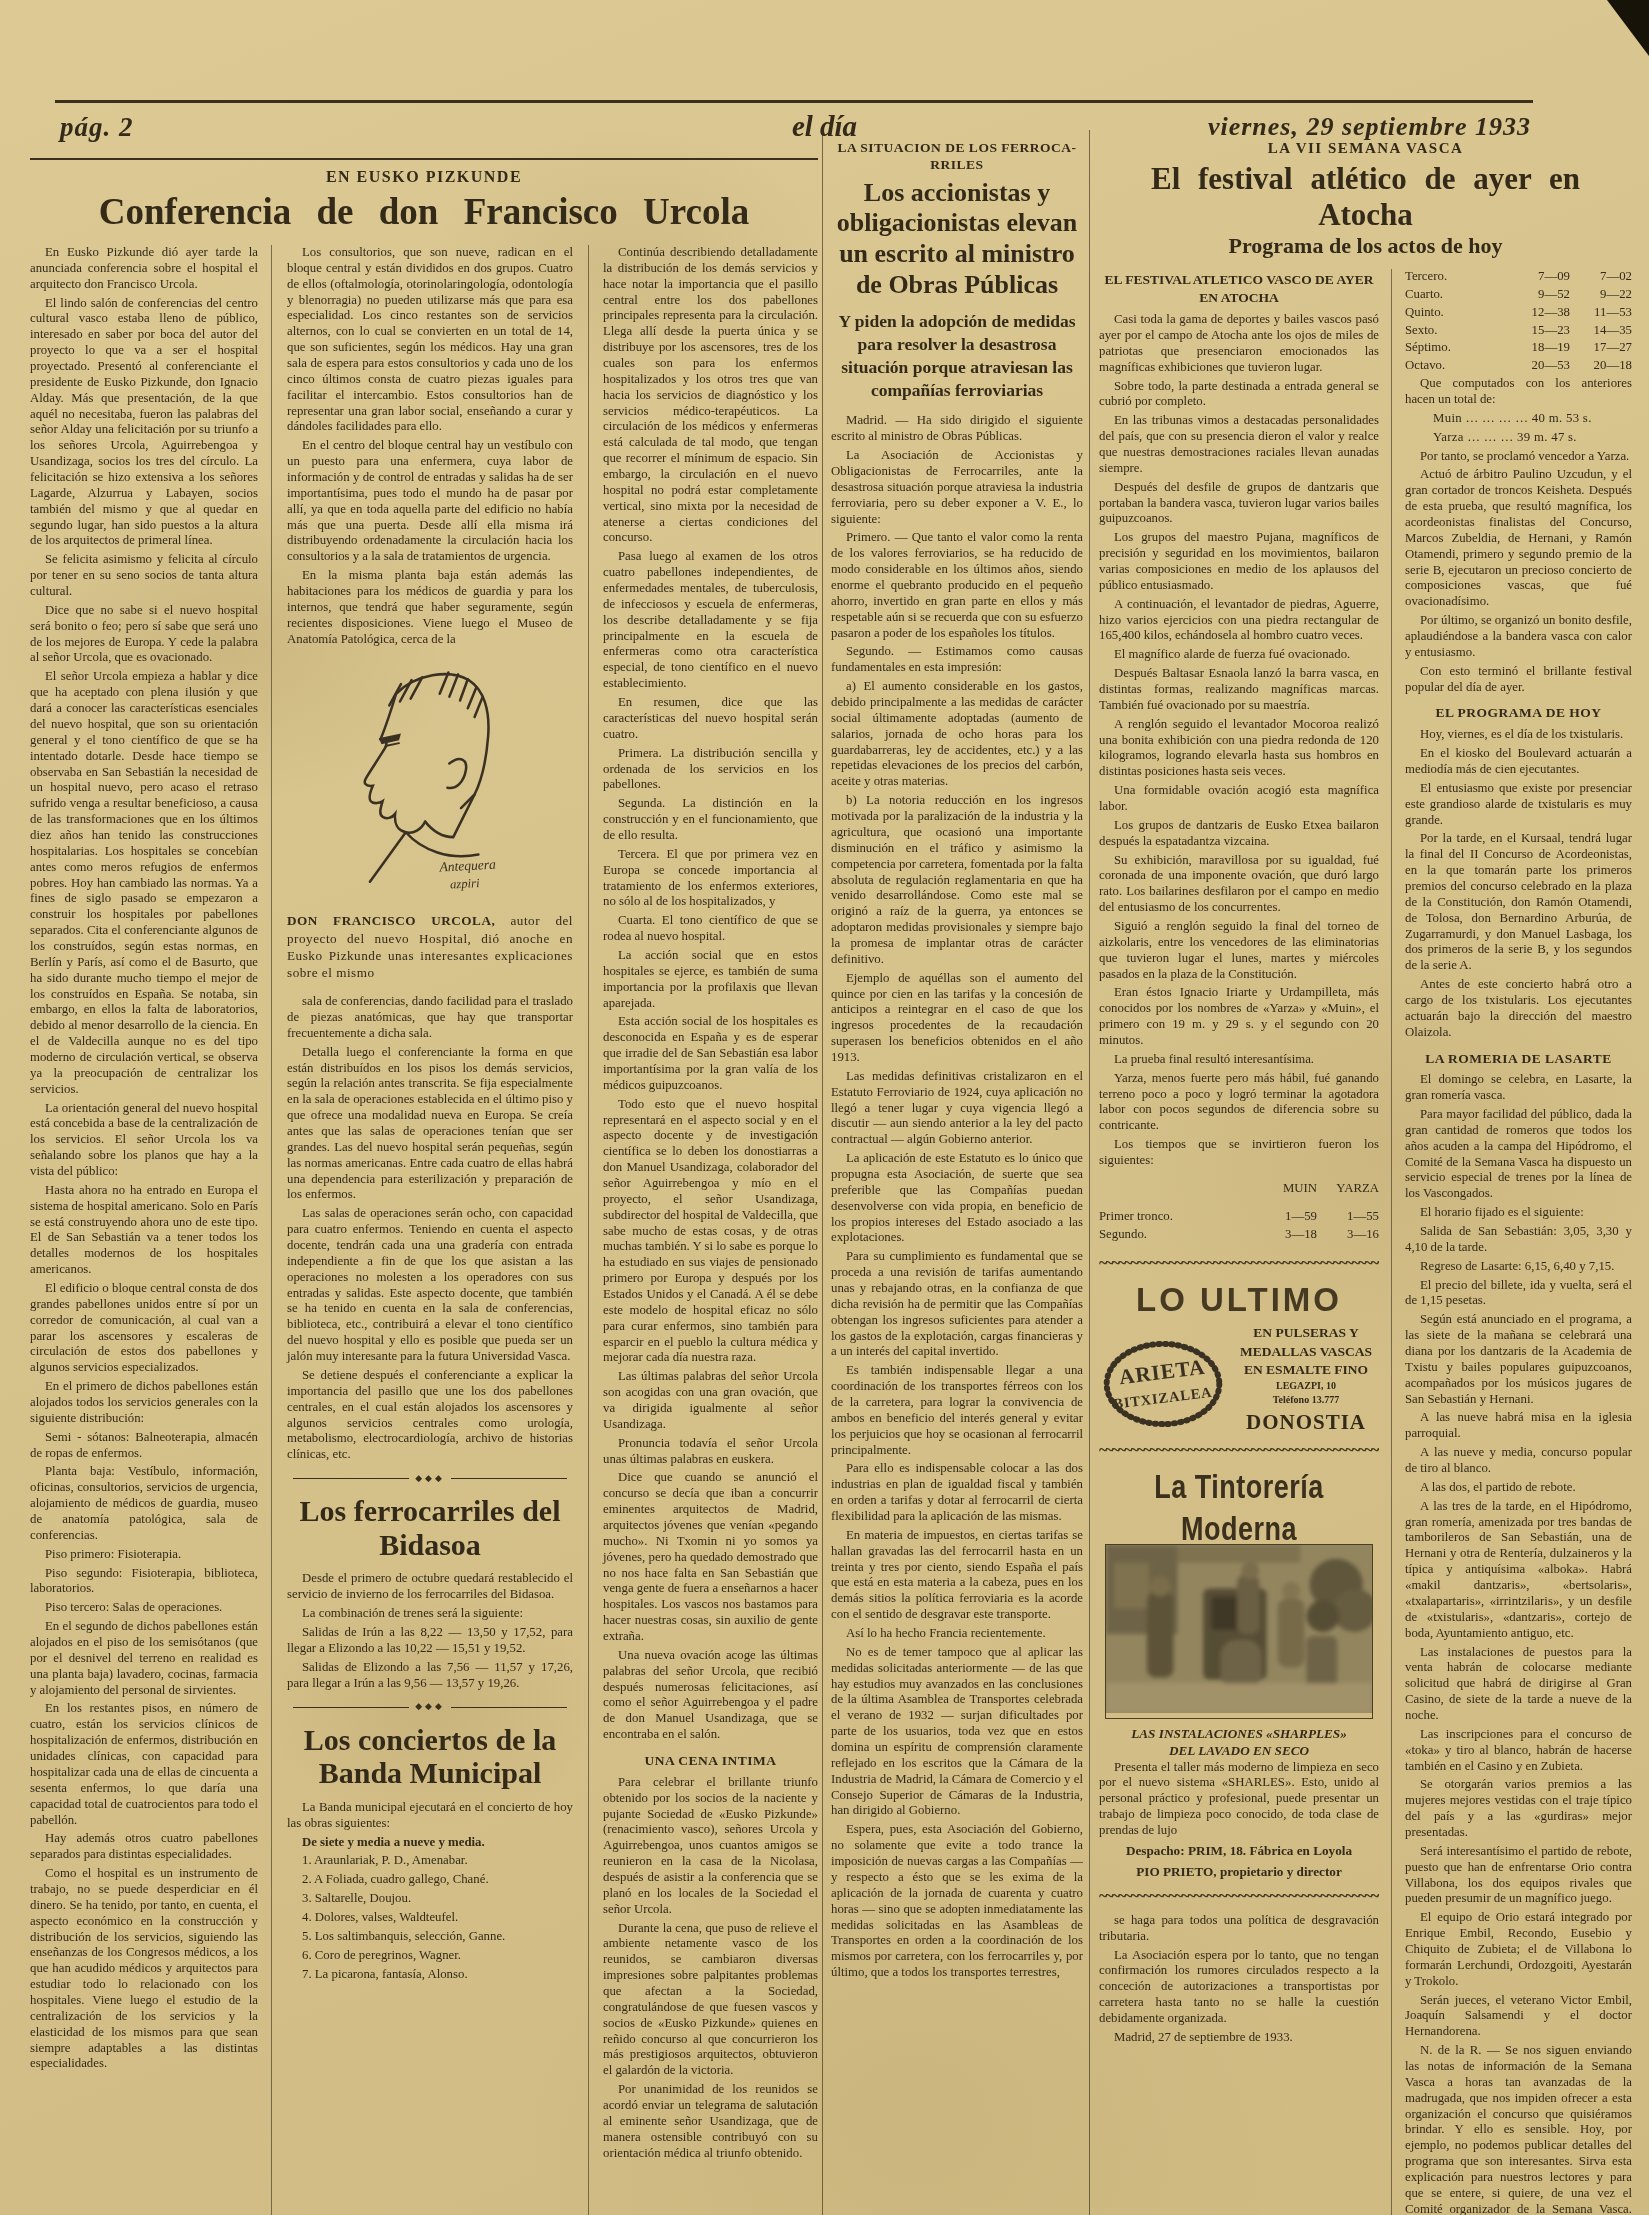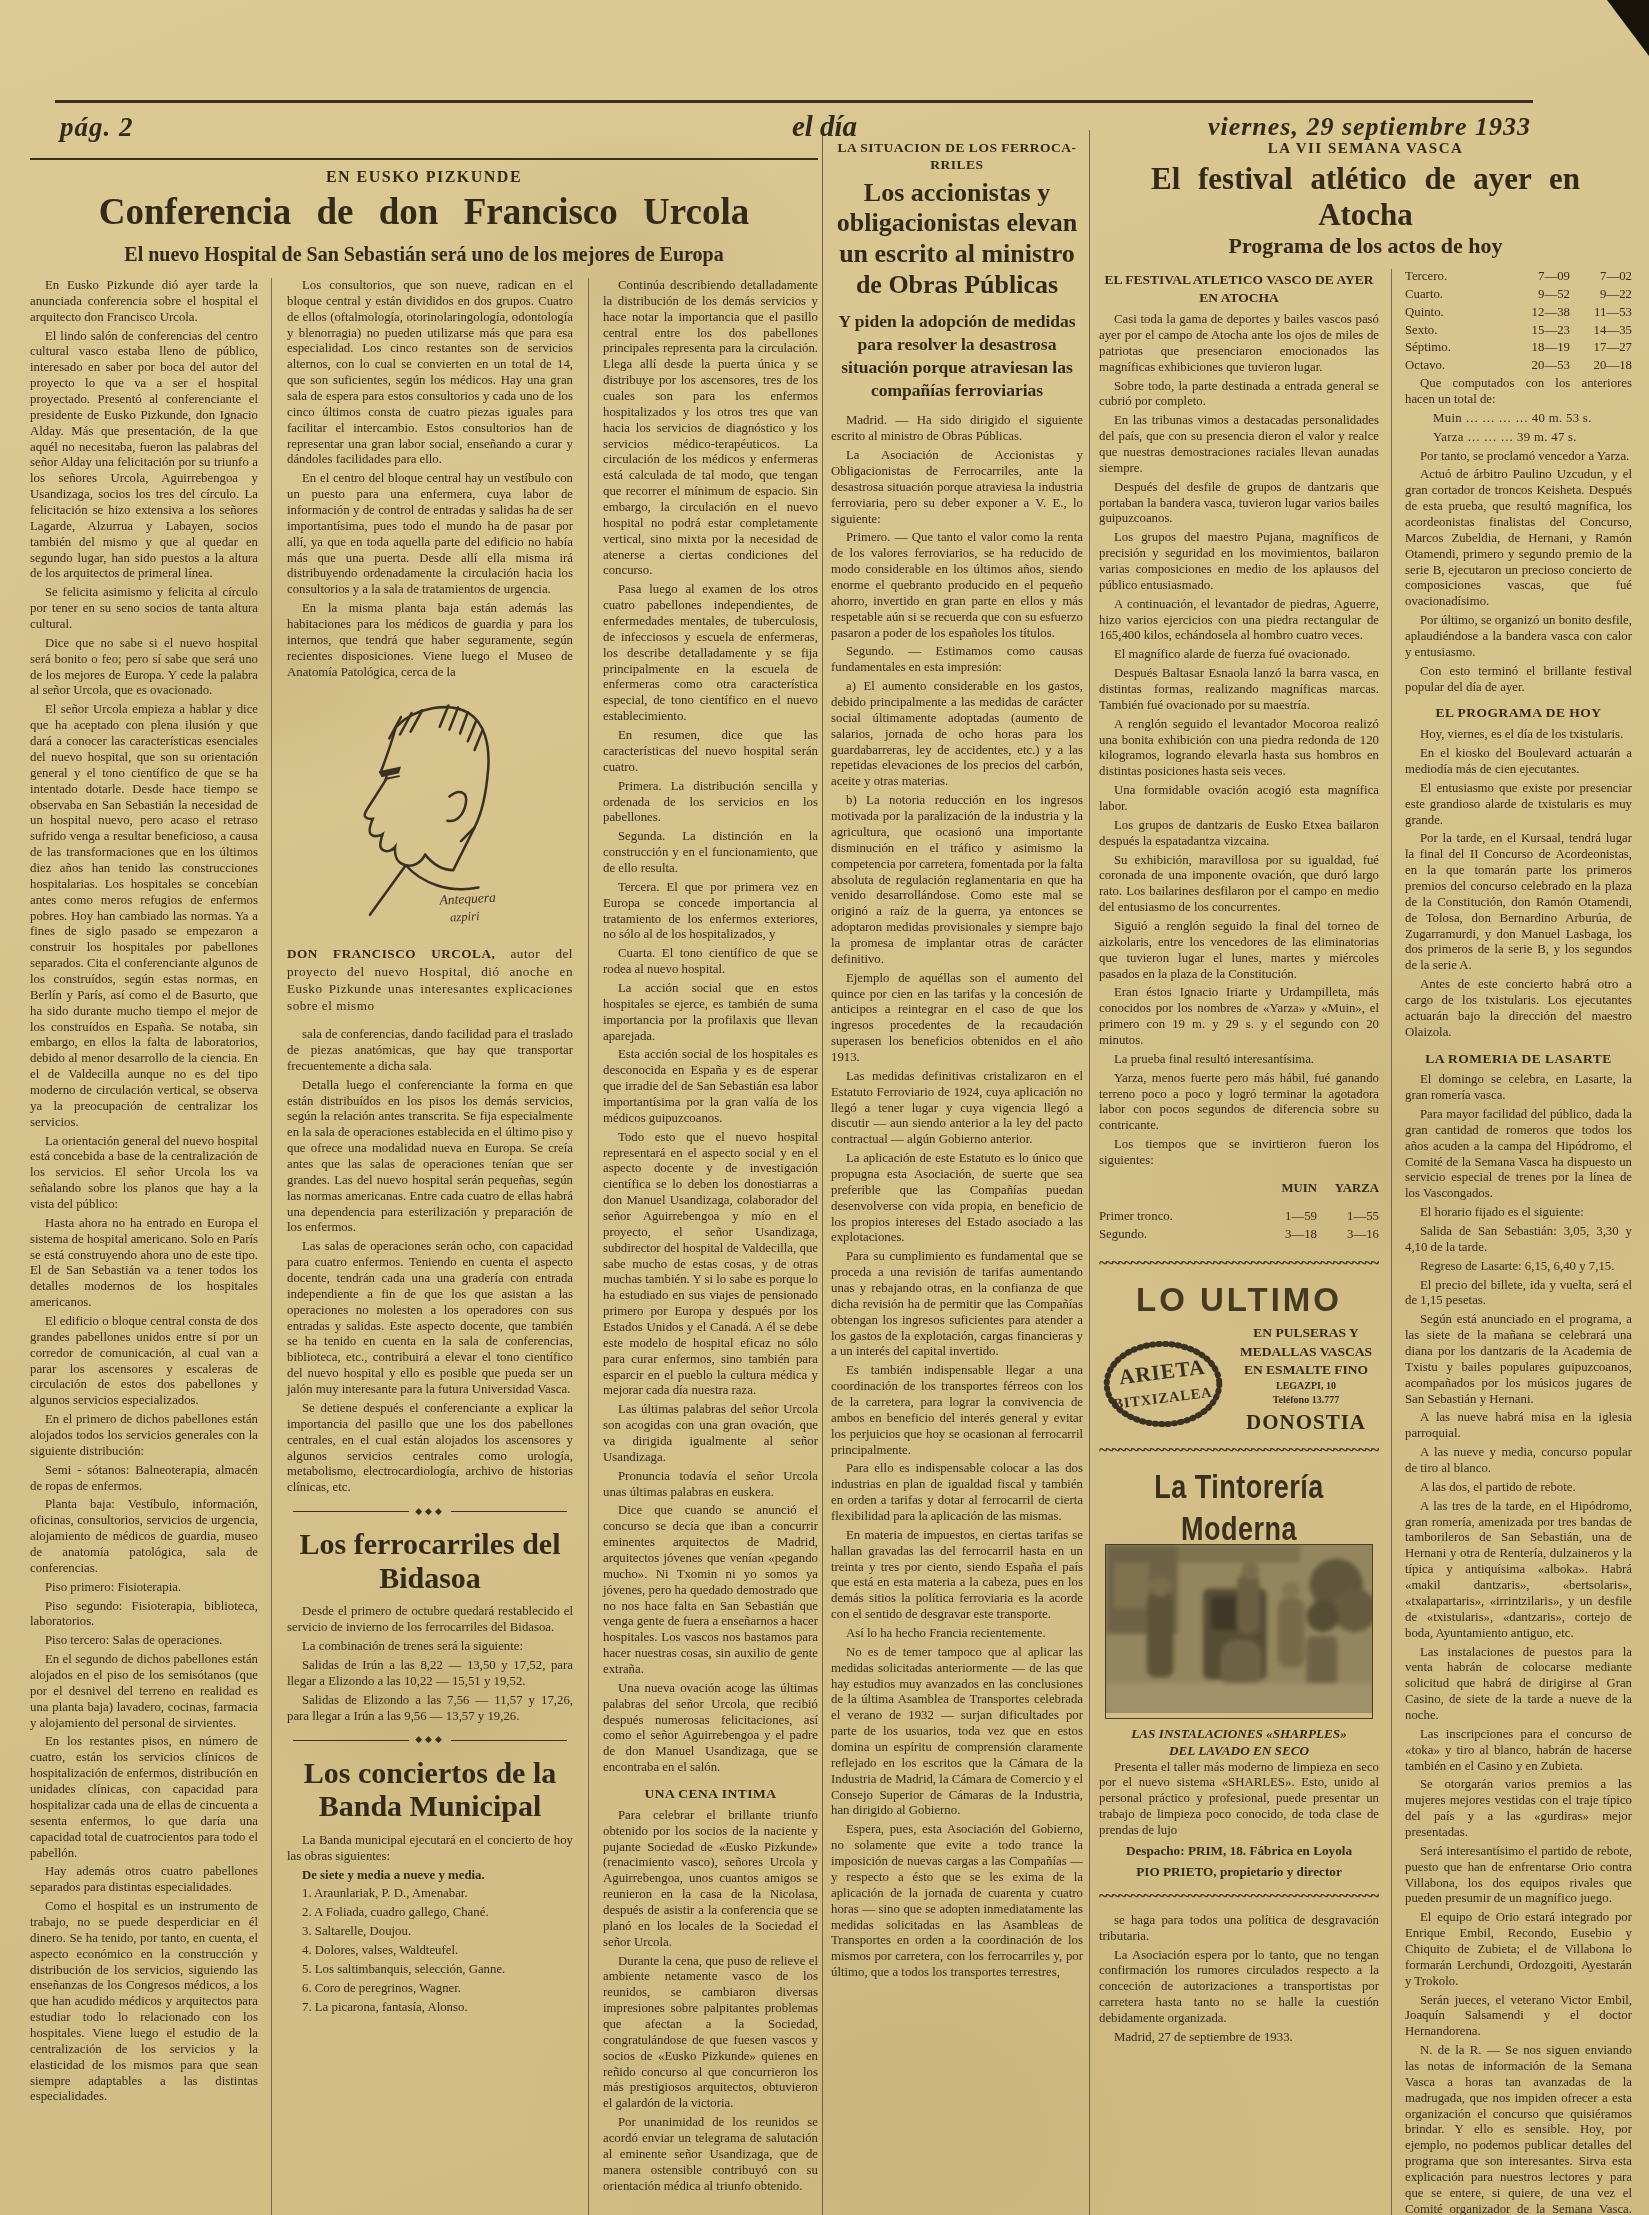--- a/index.html
+++ b/index.html
@@ -63,21 +63,21 @@
   .ferrobody{margin-top:4px;height:1840px;overflow:hidden;}
 
   .semanablock{position:absolute;left:1099px;top:80px;width:533px;}
   .semanacols{display:flex;margin-top:10px;height:1980px;overflow:hidden;}
   .semL{width:280px;padding-right:12px;border-right:1px solid rgba(58,48,29,.6);overflow:hidden;}
   .semR{flex:1;padding-left:13px;overflow:hidden;}
 
   .trow{display:flex;margin:0 0 2px;}
   .trow span:first-child{flex:1;}
   .trow span + span{width:62px;text-align:right;}
-  .thead{display:flex;font-weight:bold;margin:12px 0;}
+  .thead{display:flex;font-weight:normal;margin:12px 0;}
   .thead span:first-child{flex:1;}
   .thead span + span{width:62px;text-align:right;}
   .totals-line{text-indent:28px;text-align:left;letter-spacing:.3px;}
 
   .ad-ultimo{margin:14px 0 10px;}
   .ad-ultimo-title{font-family:"Liberation Sans",sans-serif;font-weight:bold;font-size:33px;
     letter-spacing:3px;text-align:center;margin:10px 0 4px;color:#463a22;}
   .ad-ultimo-row{display:flex;align-items:center;gap:6px;}
   .ad-ultimo-txt{flex:1;font-weight:bold;font-size:13.5px;text-align:center;line-height:1.35;}
   .ad-ultimo-city{font-size:21px;font-weight:bold;text-align:center;letter-spacing:1px;margin:2px 0 8px;}
@@ -100,21 +100,20 @@
 
   <div class="rule-h" style="left:55px;top:100px;width:1478px;height:3px;"></div>
   <div class="masthead-page" style="top:112px;">pág. 2</div>
   <div class="masthead-title" style="top:110px;">el día</div>
   <div class="masthead-date" style="top:112px;">viernes, 29 septiembre 1933</div>
 
   <div class="leftblock" style="top:158px;">
     <div class="rule-h" style="position:static;width:100%;height:2px;margin-bottom:8px;"></div>
     <div class="kicker">EN EUSKO PIZKUNDE</div>
     <div class="headline1">Conferencia de don Francisco Urcola</div>
-    <div class="deck1">El nuevo Hospital de San Sebastián será uno de los mejores de Europa</div>
 
     <div class="cols">
       <div class="colA small">
           <p class="p">En Eusko Pizkunde dió ayer tarde la anunciada conferencia sobre el hospital el arquitecto don Francisco Urcola.</p>
           <p class="p">El lindo salón de conferencias del centro cultural vasco estaba lleno de público, interesado en saber por boca del autor del proyecto lo que va a ser el hospital proyectado. Presentó al conferenciante el presidente de Eusko Pizkunde, don Ignacio Alday. Más que presentación, de la que aquél no necesitaba, fueron las palabras del señor Alday una felicitación por su triunfo a los señores Urcola, Aguirrebengoa y Usandizaga, socios los tres del círculo. La felicitación se hizo extensiva a los señores Lagarde, Alzurrua y Labayen, socios también del mismo y que al quedar en segundo lugar, han sido puestos a la altura de los arquitectos de primeral línea.</p>
           <p class="p">Se felicita asimismo y felicita al círculo por tener en su seno socios de tanta altura cultural.</p>
           <p class="p">Dice que no sabe si el nuevo hospital será bonito o feo; pero sí sabe que será uno de los mejores de Europa. Y cede la palabra al señor Urcola, que es ovacionado.</p>
           <p class="p">El señor Urcola empieza a hablar y dice que ha aceptado con plena ilusión y que dará a conocer las características esenciales del nuevo hospital, que son su orientación general y el tono científico de que se ha intentado dotarle. Desde hace tiempo se observaba en San Sebastián la necesidad de un hospital nuevo, pero acaso el retraso sufrido venga a resultar beneficioso, a causa de las transformaciones que en los últimos diez años han tenido las construcciones hospitalarias. Los hospitales se concebían antes como meros refugios de enfermos pobres. Hoy han cambiado las normas. Ya a fines de siglo pasado se empezaron a construir los hospitales por pabellones separados. Cita el conferenciante algunos de los construídos, según estas normas, en Berlín y París, así como el de Basurto, que ha sido durante mucho tiempo el mejor de los construídos en España. Se notaba, sin embargo, en ellos la falta de laboratorios, debido al menor desarrollo de la ciencia. En el de Valdecilla aunque no es del tipo moderno de circulación vertical, se observa ya la preocupación de centralizar los servicios.</p>
           <p class="p">La orientación general del nuevo hospital está concebida a base de la centralización de los servicios. El señor Urcola los va señalando sobre los planos que hay a la vista del público:</p>
           <p class="p">Hasta ahora no ha entrado en Europa el sistema de hospital americano. Solo en París se está construyendo ahora uno de este tipo. El de San Sebastián va a tener todos los detalles modernos de los hospitales americanos.</p>

